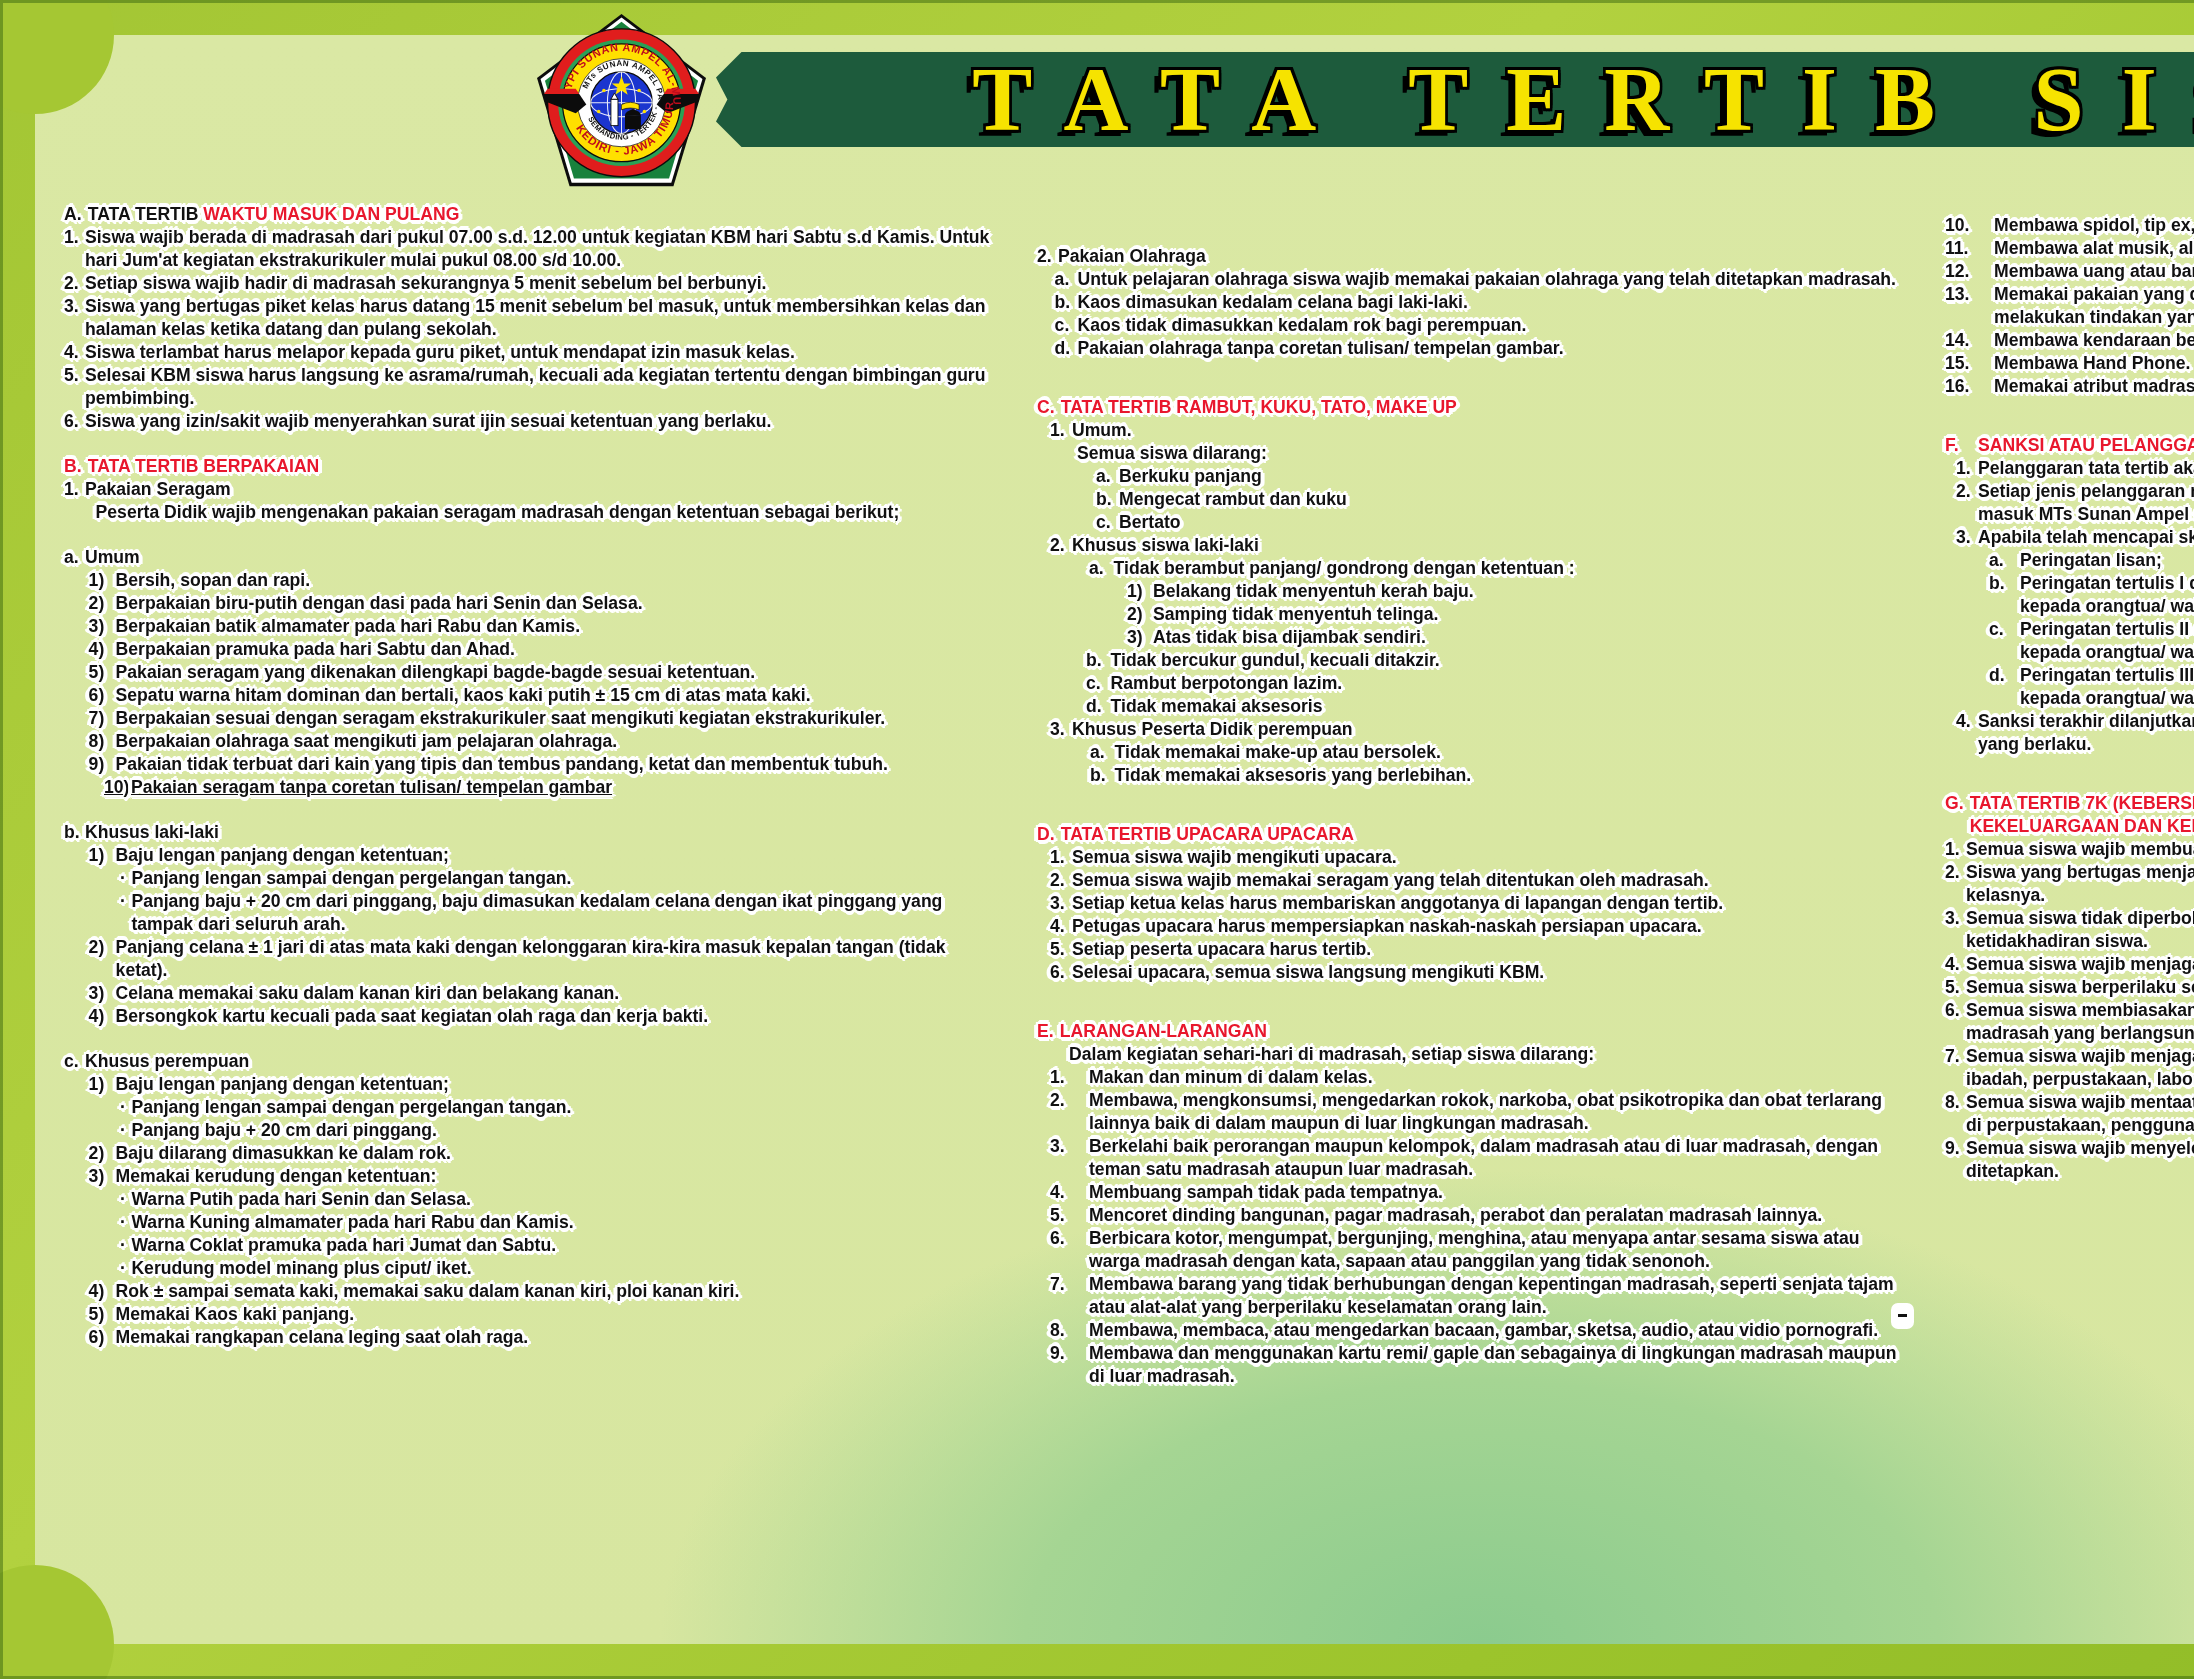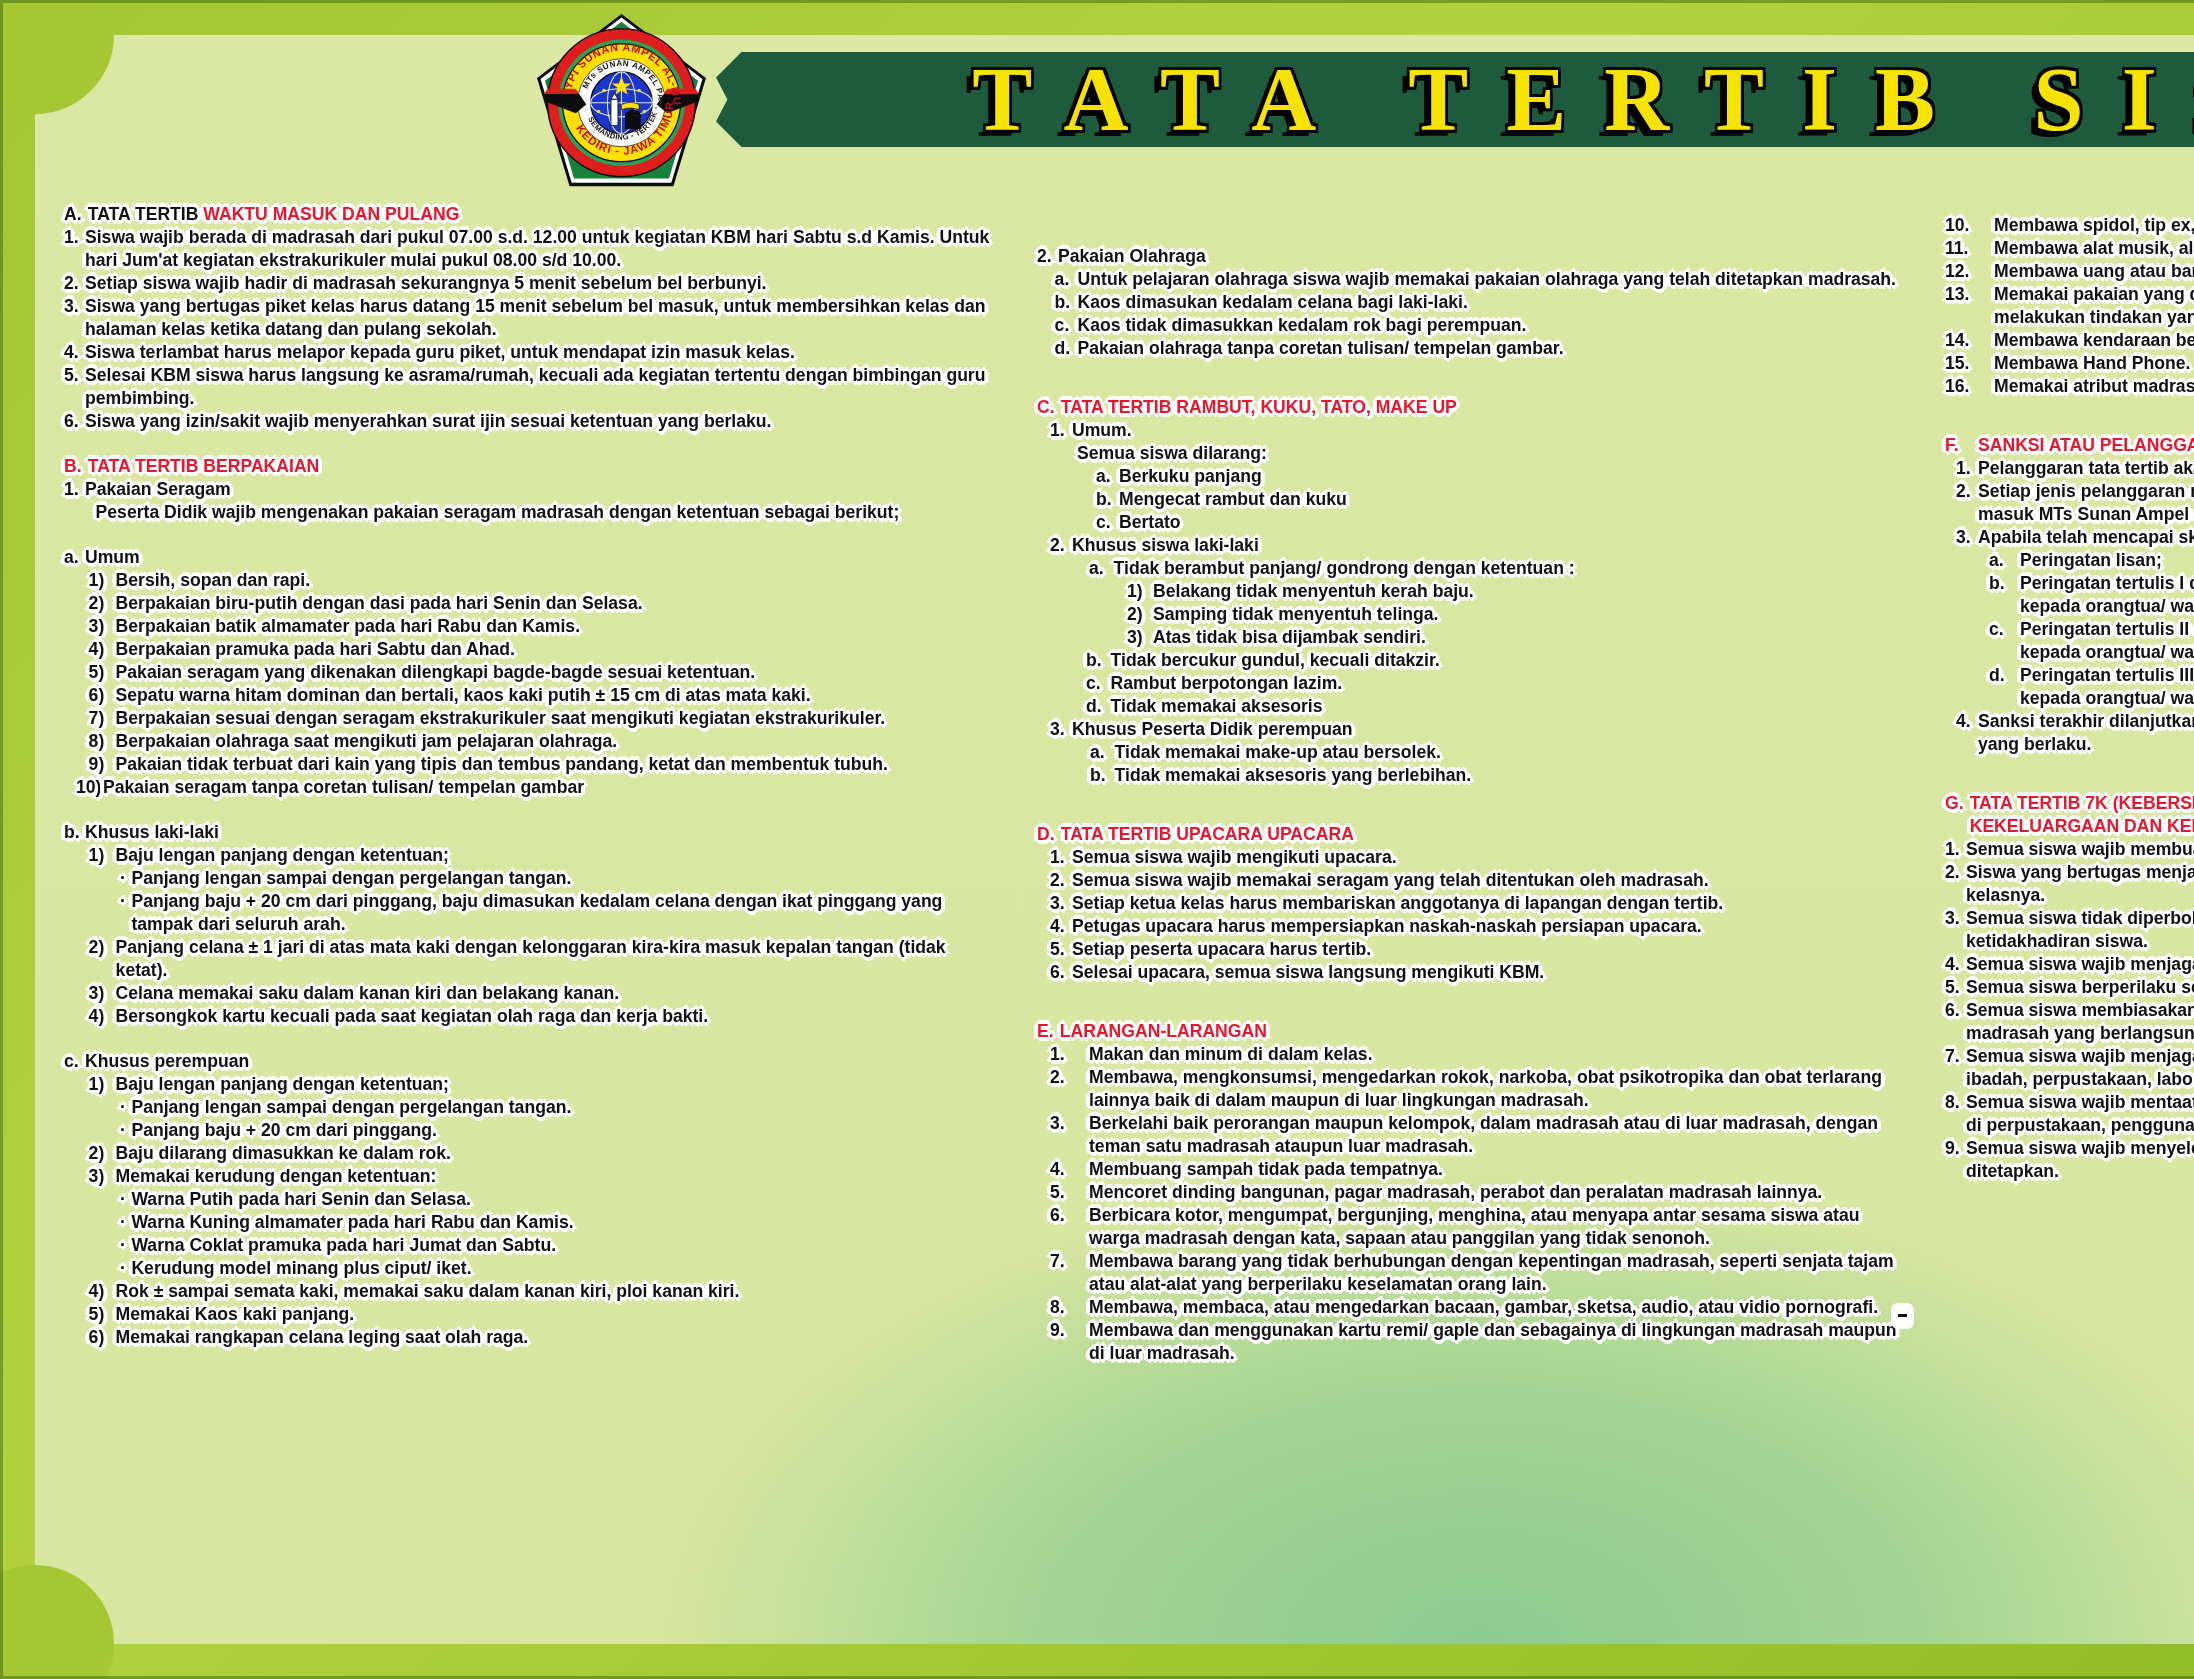--- a/index.html
+++ b/index.html
@@ -189,21 +189,21 @@
         <span class="txt">Berpakaian sesuai dengan seragam ekstrakurikuler saat mengikuti kegiatan ekstrakurikuler.</span>
       </div>
       <div class="row halo" style="margin-left: 24.6px;">
         <span class="lab" style="width: 27px; flex: 0 0 27px; margin-right: 0px;">8)</span>
         <span class="txt">Berpakaian olahraga saat mengikuti jam pelajaran olahraga.</span>
       </div>
       <div class="row halo" style="margin-left: 24.6px;">
         <span class="lab" style="width: 27px; flex: 0 0 27px; margin-right: 0px;">9)</span>
         <span class="txt">Pakaian tidak terbuat dari kain yang tipis dan tembus pandang, ketat dan membentuk tubuh.</span>
       </div>
-      <div class="row halo" style="margin-left: 12px;">
+      <div class="row halo" style="margin-left: 40px; text-decoration: underline;">
         <span class="lab" style="width: 27px; flex: 0 0 27px; margin-right: 0px;">10)</span>
         <span class="txt">Pakaian seragam tanpa coretan tulisan/ tempelan gambar</span>
       </div>
       <div style="height: 22px;"></div>
       <div class="row halo">
         <span class="lab" style="width: 21px; flex: 0 0 21px; margin-right: 0px;">b.</span>
         <span class="txt">Khusus laki-laki</span>
       </div>
       <div class="row halo" style="margin-left: 24.6px;">
         <span class="lab" style="width: 27px; flex: 0 0 27px; margin-right: 0px;">1)</span>
@@ -400,20 +400,24 @@
       </div>
       <div class="row halo" style="margin-left: 13px;">
         <span class="lab" style="width: 22px; flex: 0 0 22px; margin-right: 0px;">6.</span>
         <span class="txt">Selesai upacara, semua siswa langsung mengikuti KBM.</span>
       </div>
       <div style="height: 36px;"></div>
       <div class="row halo">
         <span class="lab" style="color: rgb(232, 23, 45);">E.</span>
         <span class="txt"><span style="color: rgb(232, 23, 45);">LARANGAN-LARANGAN</span></span>
       </div>
+      <div class="row halo" style="margin-left: 26px;">
+        <span class="lab"></span>
+        <span class="txt">Dalam kegiatan sehari-hari di madrasah, setiap siswa dilarang:</span>
+      </div>
       <div class="row halo" style="margin-left: 13px;">
         <span class="lab" style="width: 39px; flex: 0 0 39px; margin-right: 0px;">1.</span>
         <span class="txt">Makan dan minum di dalam kelas.</span>
       </div>
       <div class="row halo" style="margin-left: 13px;">
         <span class="lab" style="width: 39px; flex: 0 0 39px; margin-right: 0px;">2.</span>
         <span class="txt">Membawa, mengkonsumsi, mengedarkan rokok, narkoba, obat psikotropika dan obat terlarang lainnya baik di dalam maupun di luar lingkungan madrasah.</span>
       </div>
       <div class="row halo" style="margin-left: 13px;">
         <span class="lab" style="width: 39px; flex: 0 0 39px; margin-right: 0px;">3.</span>

